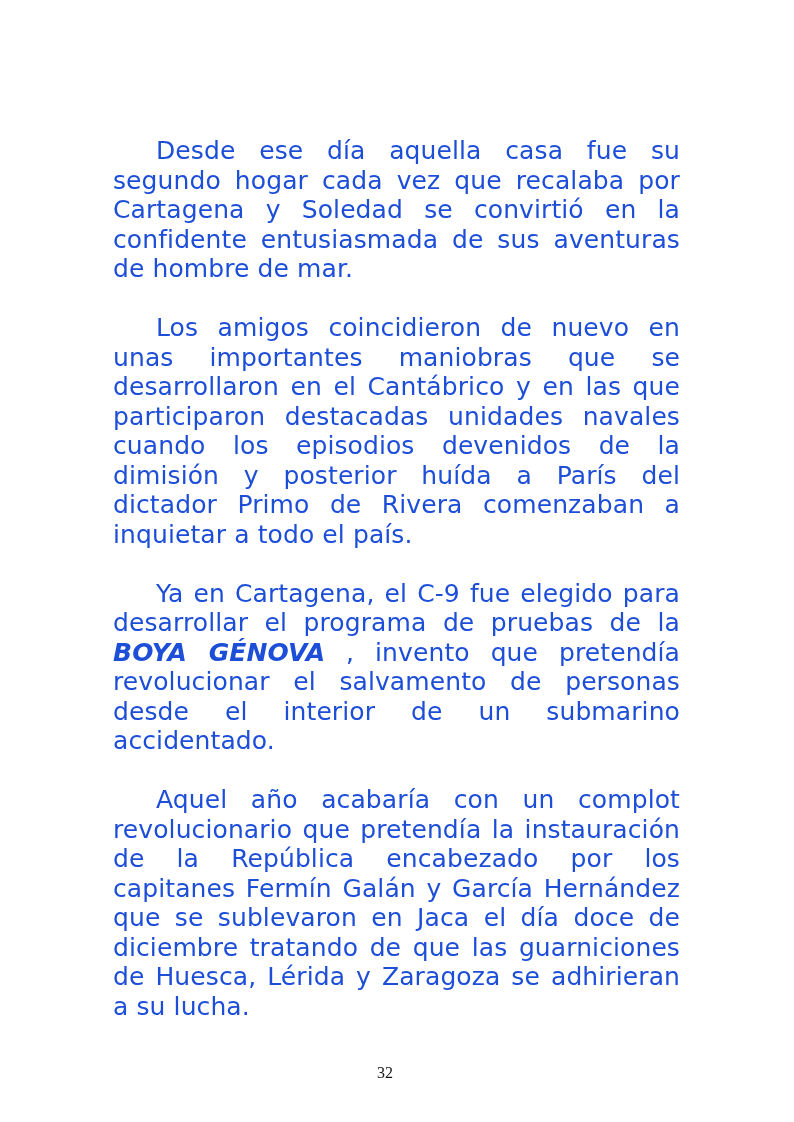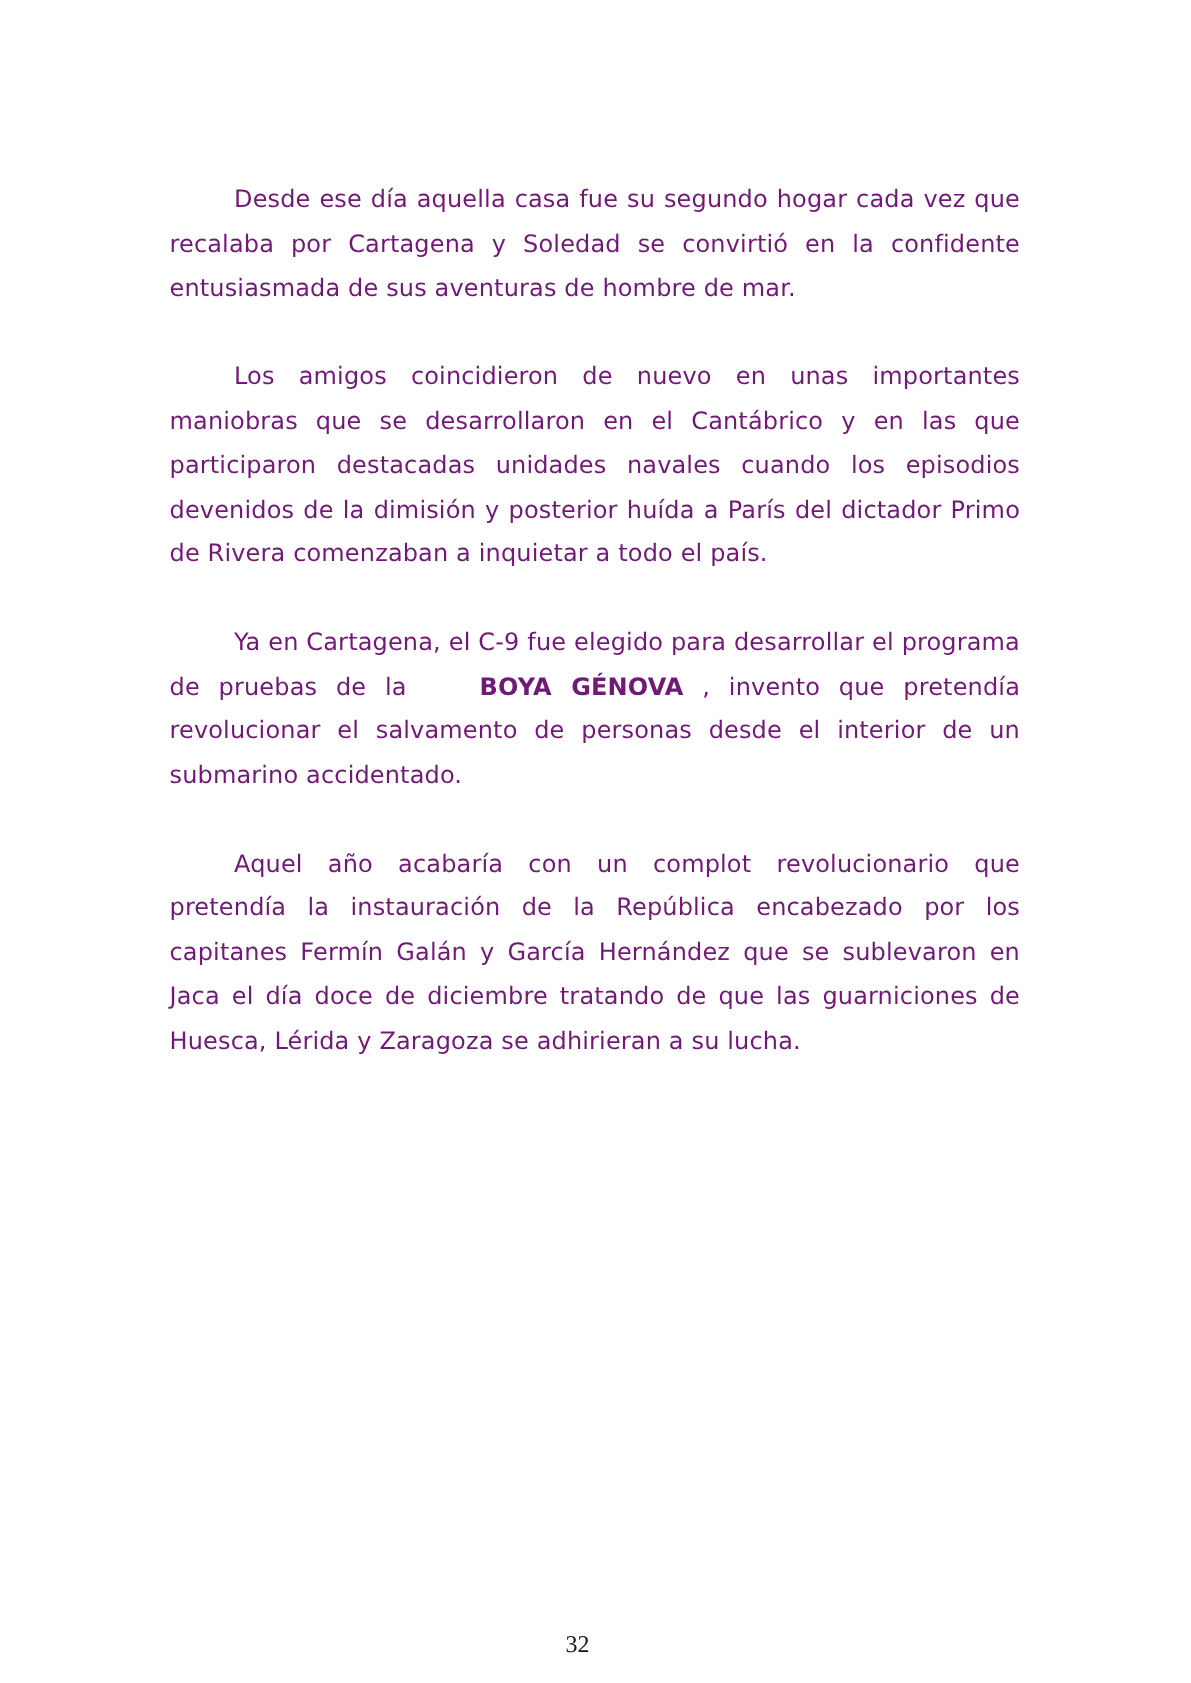--- a/index.html
+++ b/index.html
@@ -11,49 +11,48 @@
     position: relative;
     width: 794px;
     height: 1122px;
     background: #ffffff;
     overflow: hidden;
     font-family: "DejaVu Sans", sans-serif;
   }
   .text-block {
     position: absolute;
     left: 113px;
-    top: 118px;
+    top: 136px;
     width: 567px;
-    color: #701a75;
-    font-size: 16px;
+    color: #1d4ed8;
+    font-size: 25px;
     line-height: 29.5px;
     text-align: justify;
     letter-spacing: 0.1px;
   }
   .text-block p {
     margin: 0 0 29.5px 0;
     text-indent: 43px;
   }
   .text-block p:last-child {
     margin-bottom: 17px;
   }
   .emphasis {
     font-weight: bold;
-    margin-left: 36px;
+    font-style: italic;
   }
   .page-number {
     position: absolute;
     left: 0;
     width: 770px;
     top: 1064px;
     text-align: center;
     font-family: "Liberation Serif", serif;
     font-size: 16px;
     color: #161616;
-    margin-top: 24px;
   }
 </style>
 </head>
 <body>
 
 <div class="page">
   <div class="text-block">
     <p>Desde ese día aquella casa fue su segundo hogar cada vez que recalaba por Cartagena y Soledad se convirtió en la confidente entusiasmada de sus aventuras de hombre de mar.</p>
     <p>Los amigos coincidieron de nuevo en unas importantes maniobras que se desarrollaron en el Cantábrico y en las que participaron destacadas unidades navales cuando los episodios devenidos de la dimisión y posterior huída a París del dictador Primo de Rivera comenzaban a inquietar a todo el país.</p>
     <p><span>Ya en Cartagena, el C-9 fue elegido para desarrollar el programa de pruebas de la </span><span class="emphasis">BOYA GÉNOVA</span><span> , invento que pretendía revolucionar el salvamento de personas desde el interior de un submarino accidentado.</span></p>

